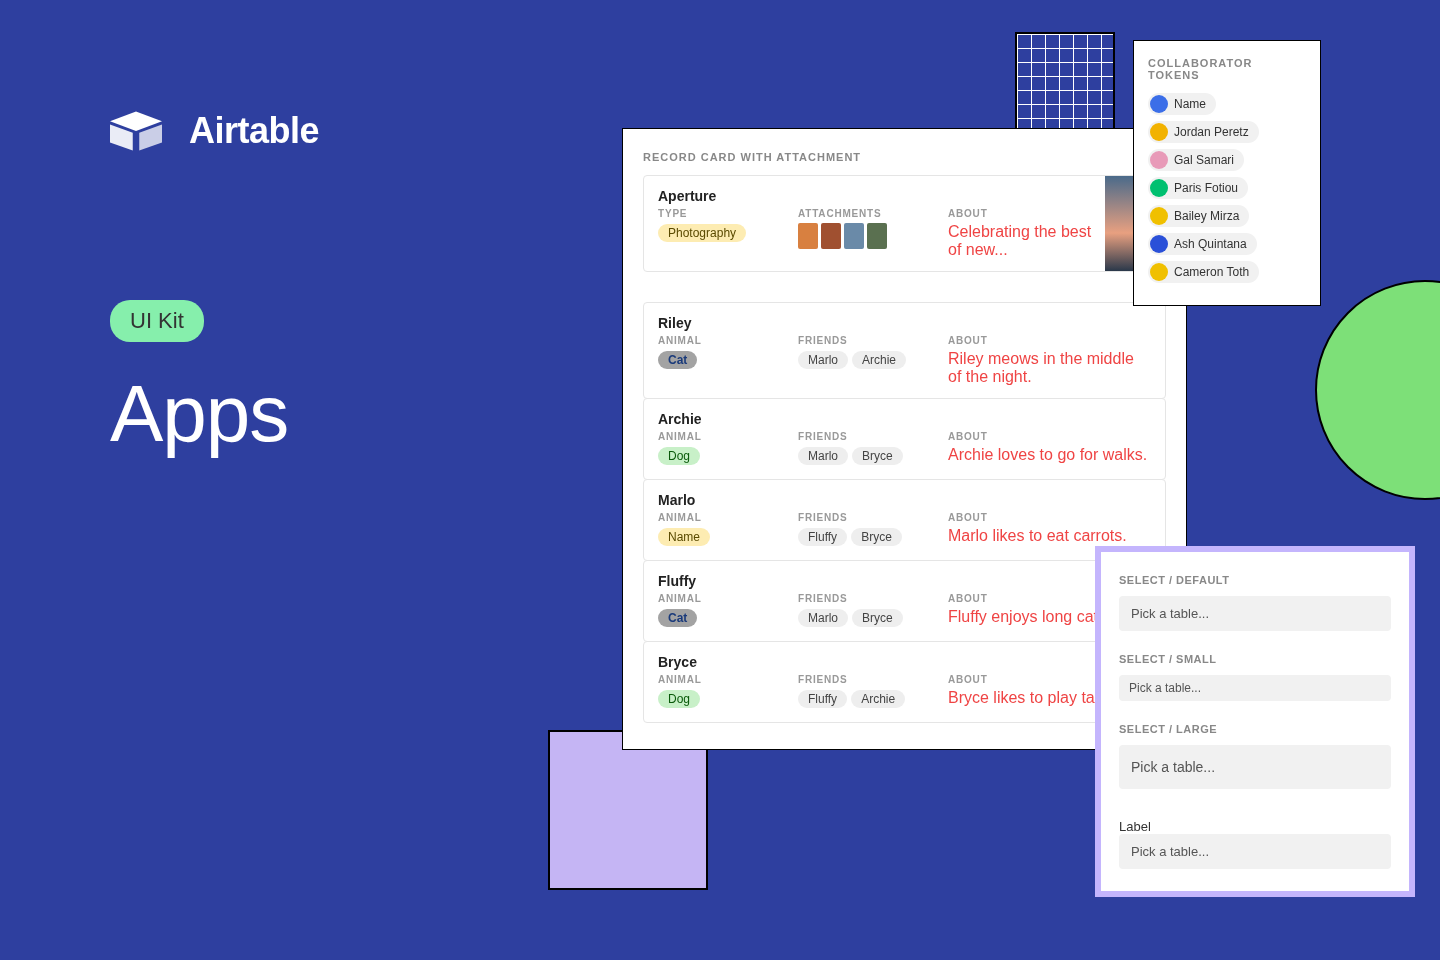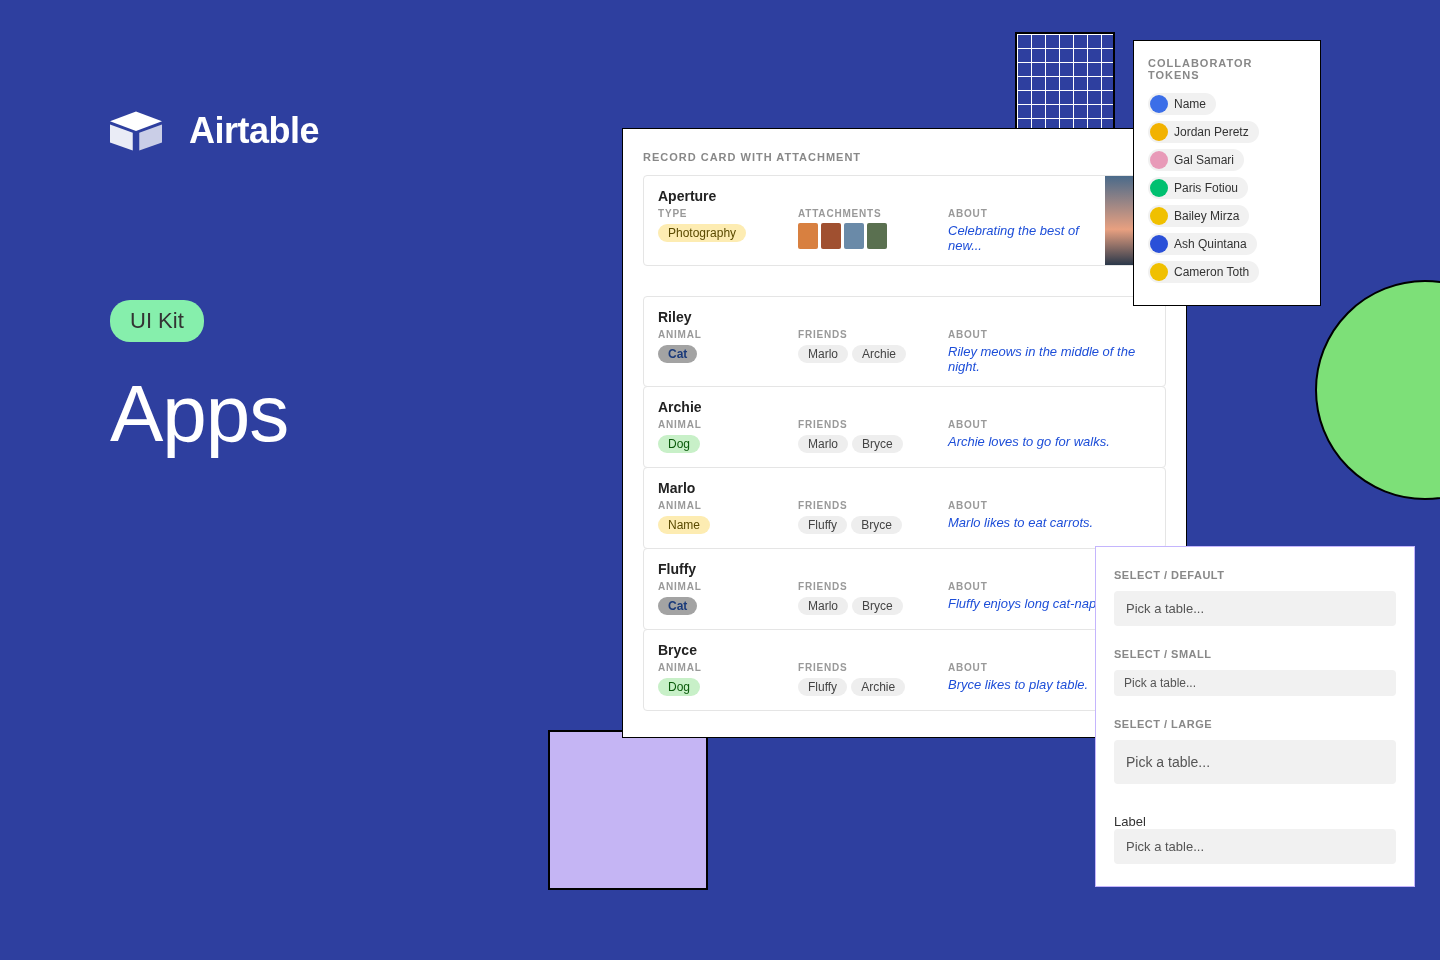--- a/index.html
+++ b/index.html
@@ -148,21 +148,21 @@
   padding: 2px 10px;
   border-radius: 10px;
   font-size: 12px;
   margin-right: 4px;
   margin-bottom: 2px;
 }
 .tag-yellow { background: #fdecb2; color: #5a4a00; }
 .tag-blue { background: #a3a3a3; color: #1a3a7a; font-weight: bold; }
 .tag-green { background: #c8f0c8; color: #0a5a0a; }
 .tag-gray { background: #eee; color: #444; }
-.about-text { font-size: 13px; color: #1d4ed8; font-style: italic; }
+.about-text { font-size: 16px; color: #ef4444; }
 .thumbs { display: flex; gap: 3px; }
 .thumb { width: 20px; height: 26px; border-radius: 2px; }
 .card-image {
   position: absolute;
   top: 0; right: 0; bottom: 0;
   width: 60px;
   border-radius: 0 4px 4px 0;
   background: linear-gradient(180deg, #4a6a8a 0%, #e8a080 60%, #2a384a 100%);
 }
 .list-spacer { height: 30px; }
@@ -198,21 +198,21 @@
   padding: 2px 10px 2px 2px;
 }
 
 
 .panel-select {
   position: absolute;
   top: 546px;
   left: 1095px;
   width: 320px;
   background: #fff;
-  border: 1px solid #c4b5fd;
+  border: 6px solid #c4b5fd;
   padding: 22px 18px;
 }
 .select-label {
   font-size: 11px;
   letter-spacing: 0.5px;
   color: #888;
   font-weight: 600;
   margin-bottom: 10px;
 }
 .select-box {

